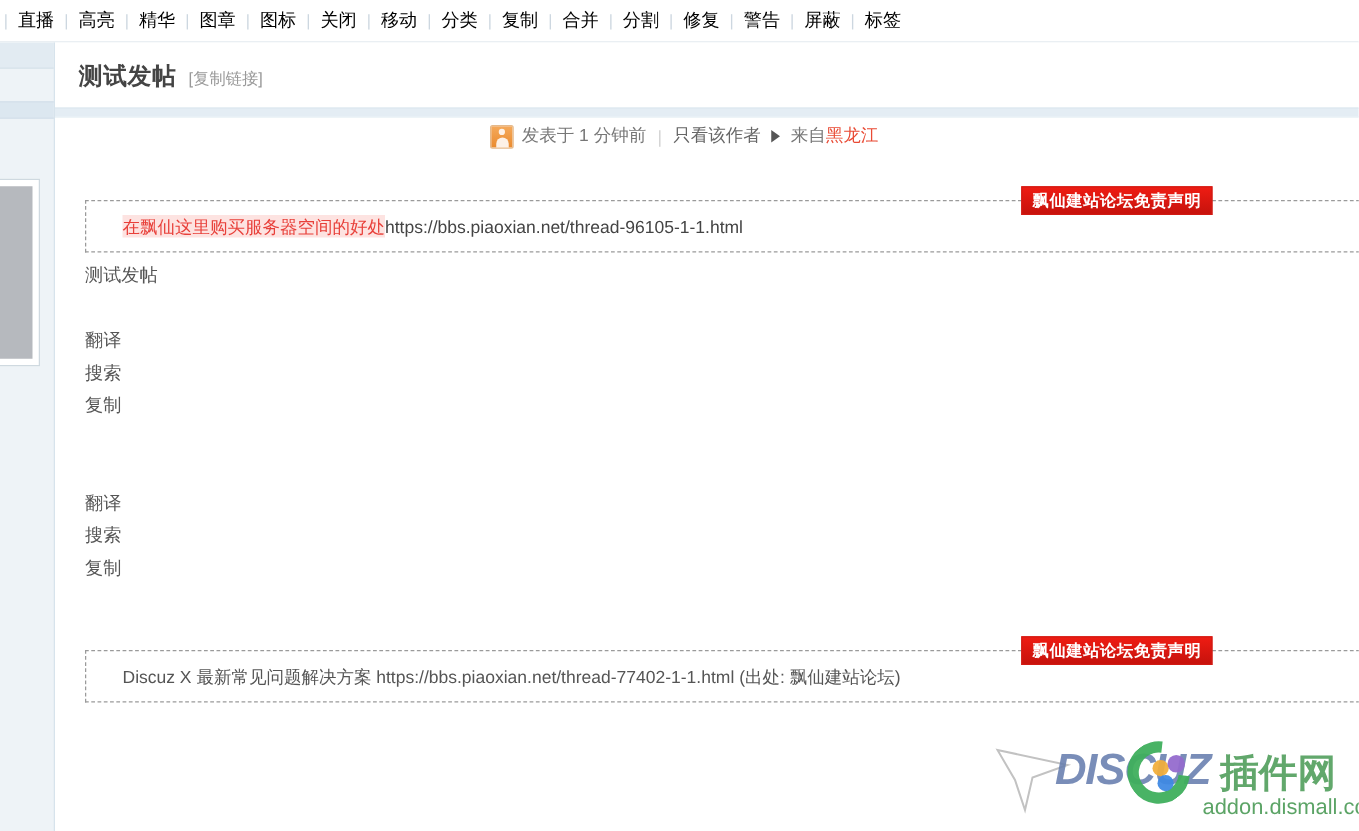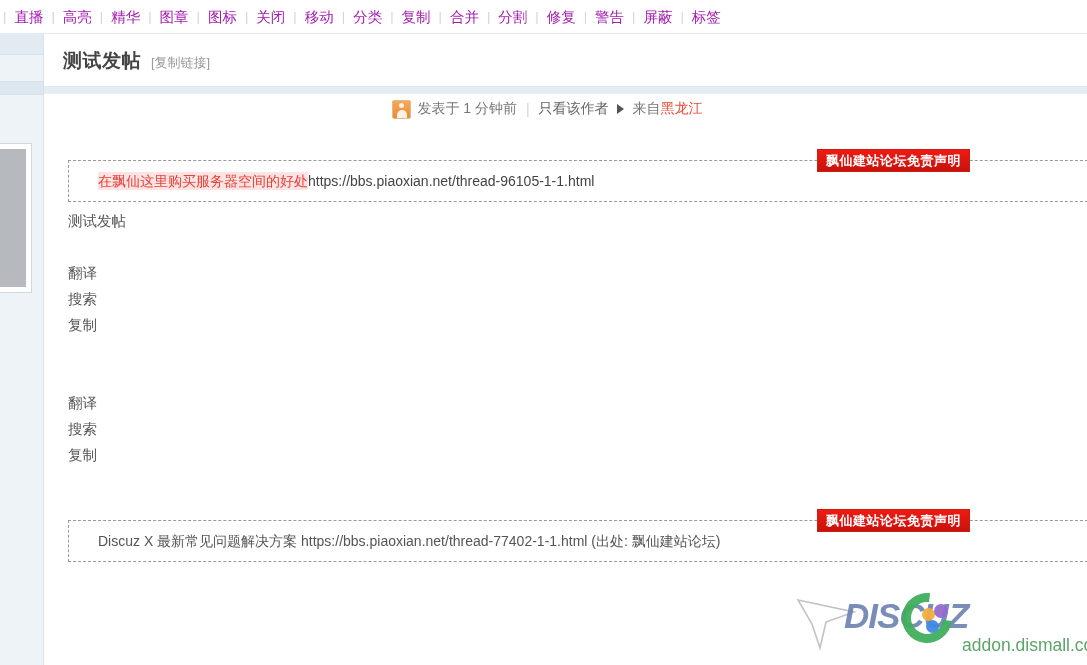--- a/index.html
+++ b/index.html
@@ -31,21 +31,21 @@
     padding-left: 2px;
     white-space: nowrap;
   }
   .topnav .sep {
     color: #cdd7e0;
     font-size: 13px;
     padding: 0 1px;
     user-select: none;
   }
   .topnav a {
-    color: #a21caf;
+    color: #000000;
     text-decoration: none;
     font-size: 14.5px;
     padding: 0 7px;
     line-height: 20px;
   }
 
   
   .left-col {
     position: absolute;
     left: 0; top: 34px;
@@ -400,15 +400,16 @@
 <div class="watermark">
   <svg class="wm-cursor" viewBox="0 0 64 58">
     <polygon points="2,6 58,18 30,28 24,54 16,30" fill="#ffffff" stroke="#bdbdbd" stroke-width="1.6"></polygon>
   </svg>
   <div class="wm-logo">
     <div class="wm-dz">DISCUZ</div>
     <div class="wm-ring"></div>
     <div class="wm-dot d1"></div>
     <div class="wm-dot d2"></div>
     <div class="wm-dot d3"></div>
+    <div class="wm-cn">插件网</div>
     <div class="wm-sub">addon.dismall.com</div>
   </div>
 </div>
 
 </body></html>

